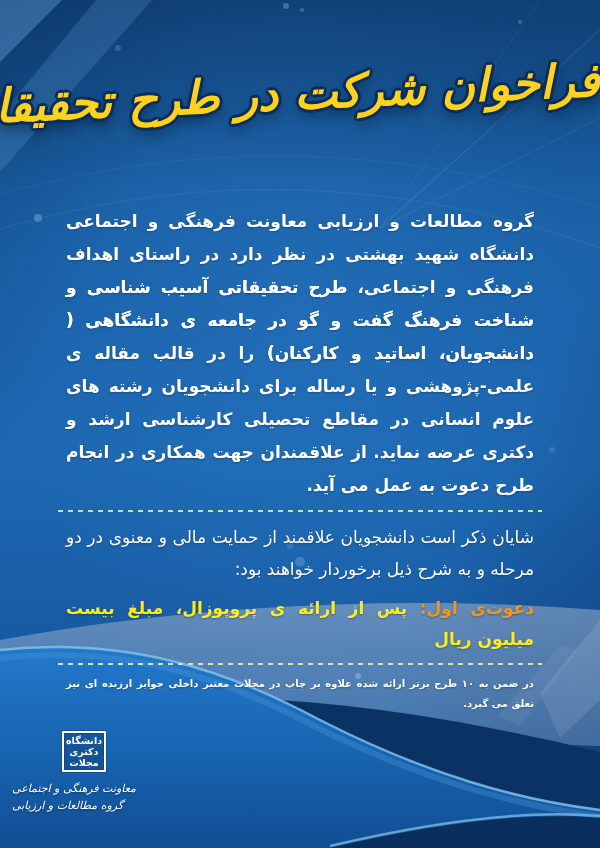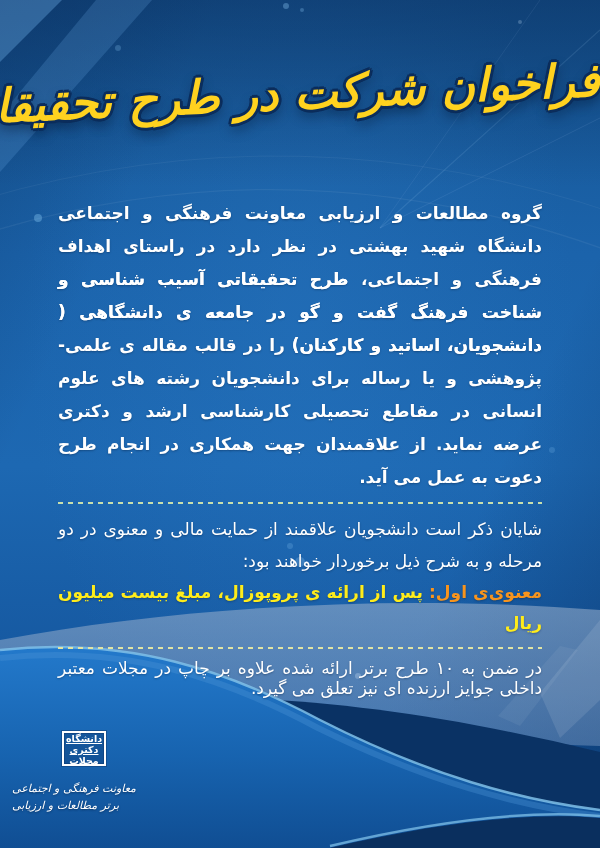--- a/index.html
+++ b/index.html
@@ -16,39 +16,38 @@
   .title{
     position:absolute;top:66px;left:0;right:0;text-align:center;
     font-size:46px;font-weight:bold;font-style:italic;white-space:nowrap;
     color:#ffd21f;transform:rotate(-2.5deg);
     text-shadow:
       2px 2px 0 #0b2d5c,-2px 2px 0 #0b2d5c,2px -2px 0 #0b2d5c,-2px -2px 0 #0b2d5c,
       0 3px 0 #0b2d5c,0 -3px 0 #0b2d5c,3px 0 0 #0b2d5c,-3px 0 0 #0b2d5c,
       0 6px 12px rgba(4,20,45,.55);
   }
   .content{position:absolute;top:197px;left:58px;right:58px;color:#fff;}
-  .content p{margin:0;text-align:justify;text-shadow:0 1px 2px rgba(5,25,55,.35);}
+  .content p{margin:8px;text-align:justify;text-shadow:0 1px 2px rgba(5,25,55,.35);}
   .para1{font-size:17px;line-height:33px;font-weight:bold;}
   .para1 .xbold{font-weight:bold;text-shadow:0 0 .6px #fff,0 1px 2px rgba(5,25,55,.35);}
   .para2{font-size:17px;line-height:32px;font-weight:normal;}
   .stage{font-size:17px;line-height:31px;font-weight:bold;color:#ffec1a;}
   .stage .label{color:#f7941d;}
   .stage .white{color:#ffffff;}
   .divider{height:2px;margin:8px 0 9px 0;
     background:repeating-linear-gradient(90deg,var(--c) 0 5px,transparent 5px 10px);}
   .divider.green{--c:#c9e0ad;}
   .divider.yellow{--c:#e0e4a4;}
-  .note{font-size:17px;line-height:20px;font-weight:normal;margin-top:2px !important;}
+  .note{font-size:10px;line-height:20px;font-weight:bold;margin-top:2px !important;}
   .logo-box{
-    position:absolute;left:62px;top:731px;width:44px;height:35px;
+    position:absolute;left:62px;top:731px;width:44px;height:41px;
     border:2px solid #fff;box-sizing:border-box;background:rgba(12,55,110,.35);
-    display:flex;flex-direction:column;align-items:center;justify-content:flex-start;
+    display:flex;flex-direction:column;align-items:center;justify-content:center;
     color:#fff;font-size:9.5px;line-height:11px;font-weight:bold;text-align:center;
     box-shadow:0 0 0 1px rgba(12,50,100,.4), inset 0 0 0 1px rgba(12,50,100,.4);
-    text-decoration:underline;
   }
   .org{
     position:absolute;left:12px;top:780px;width:148px;text-align:left;
     color:#fff;font-size:11px;line-height:17px;font-style:italic;
     text-shadow:0 1px 2px rgba(5,25,55,.5);
   }
 </style>
 </head>
 <body>
 
@@ -111,31 +110,31 @@
 
   <div class="title">فراخوان شرکت در طرح تحقیقاتی</div>
 
   <div class="content">
     <p class="para1"><span>گروه مطالعات و ارزیابی معاونت فرهنگی و اجتماعی دانشگاه شهید بهشتی در نظر دارد در راستای اهداف فرهنگی و اجتماعی، </span><span class="xbold">طرح تحقیقاتی آسیب شناسی و شناخت فرهنگ گفت و گو در جامعه ی دانشگاهی ( دانشجویان، اساتید و کارکنان)</span><span> را در قالب مقاله ی علمی-پژوهشی و یا رساله برای دانشجویان رشته های علوم انسانی در مقاطع تحصیلی کارشناسی ارشد و دکتری عرضه نماید. از علاقمندان جهت همکاری در انجام طرح دعوت به عمل می آید.</span></p>
 
     <div class="divider green"></div>
 
     <p class="para2">شایان ذکر است دانشجویان علاقمند از حمایت مالی و معنوی در دو مرحله و به شرح ذیل برخوردار خواهند بود:</p>
 
-    <p class="stage"><span class="label">معنوی‌ی اول:</span><span> پس از ارائه ی پروپوزال، مبلغ بیست میلیون ریال</span></p>
+    <p class="stage"><span class="label">دعوت‌ی اول:</span><span> پس از ارائه ی پروپوزال، مبلغ بیست میلیون ریال</span></p>
 
 
     <div class="divider yellow"></div>
 
     <p class="note">در ضمن به ۱۰ طرح برتر ارائه شده علاوه بر چاپ در مجلات معتبر داخلی جوایز ارزنده ای نیز تعلق می گیرد.</p>
   </div>
 
   <div class="logo-box">
     <span>دانشگاه</span>
     <span>دکتری</span>
     <span>مجلات</span>
   </div>
   <div class="org">
     <div>معاونت فرهنگی و اجتماعی</div>
-    <div>برتر مطالعات و ارزیابی</div>
+    <div>گروه مطالعات و ارزیابی</div>
   </div>
 
 </div>
 
 </body></html>

